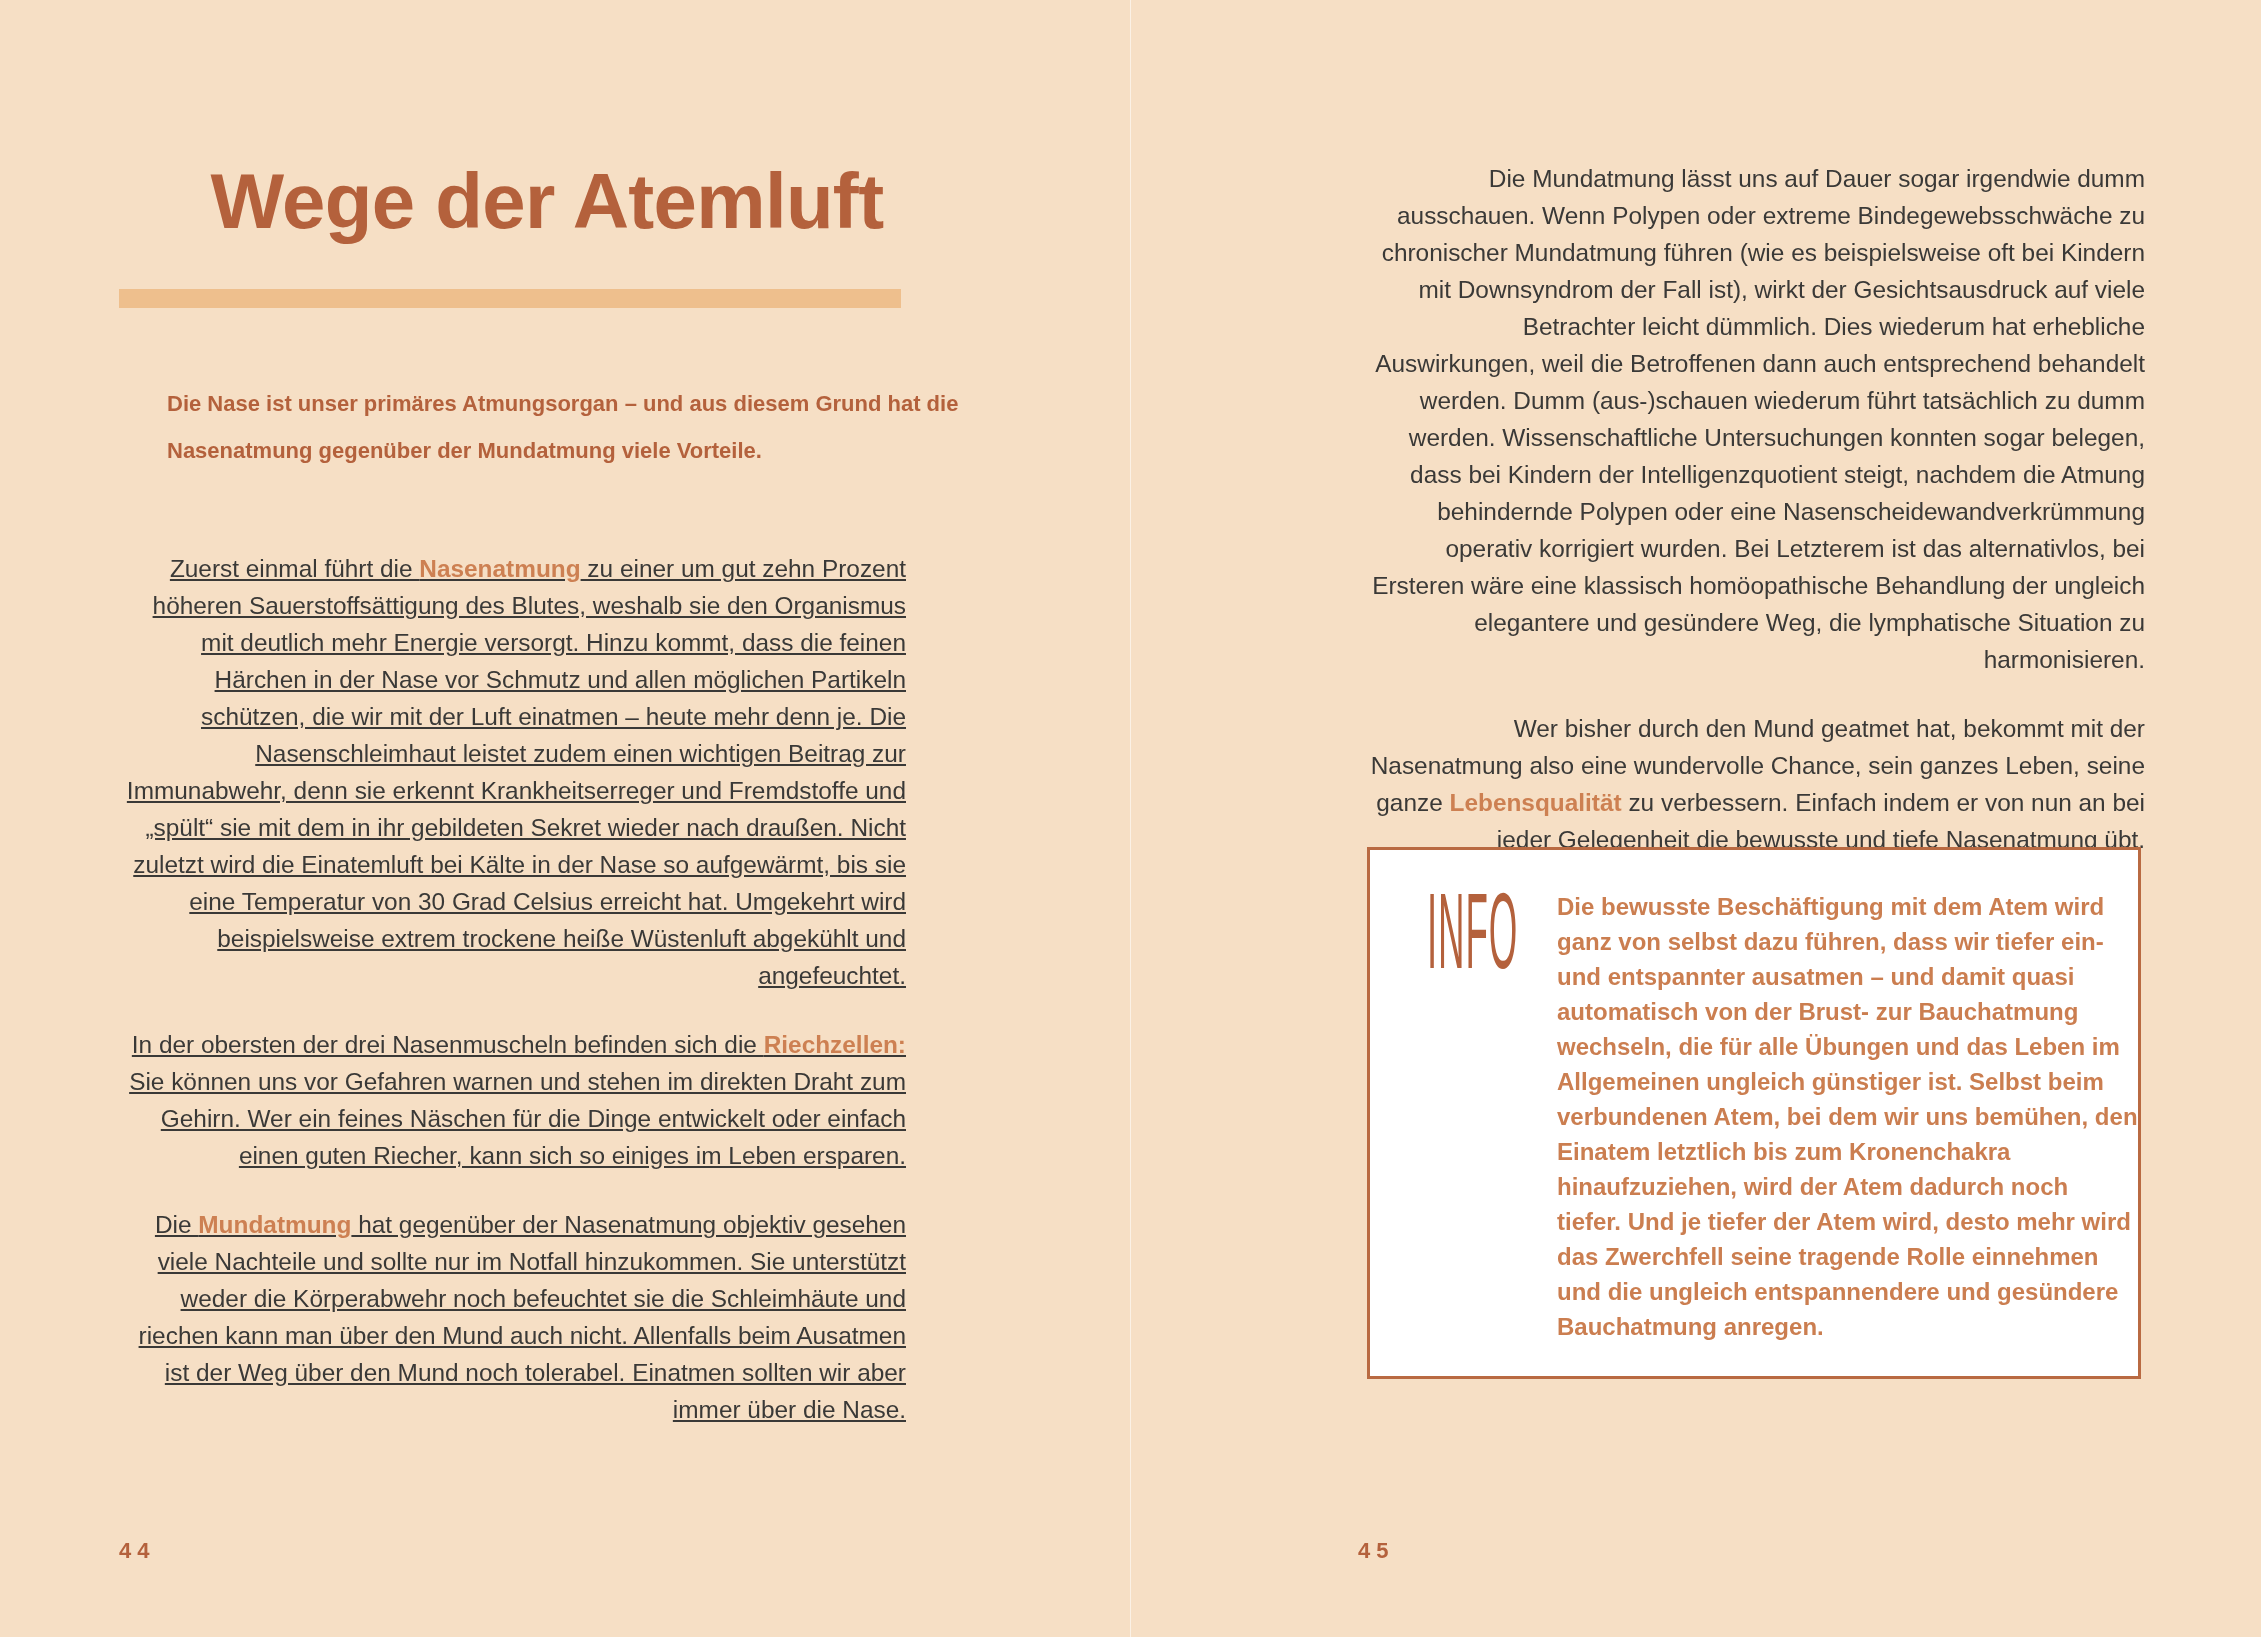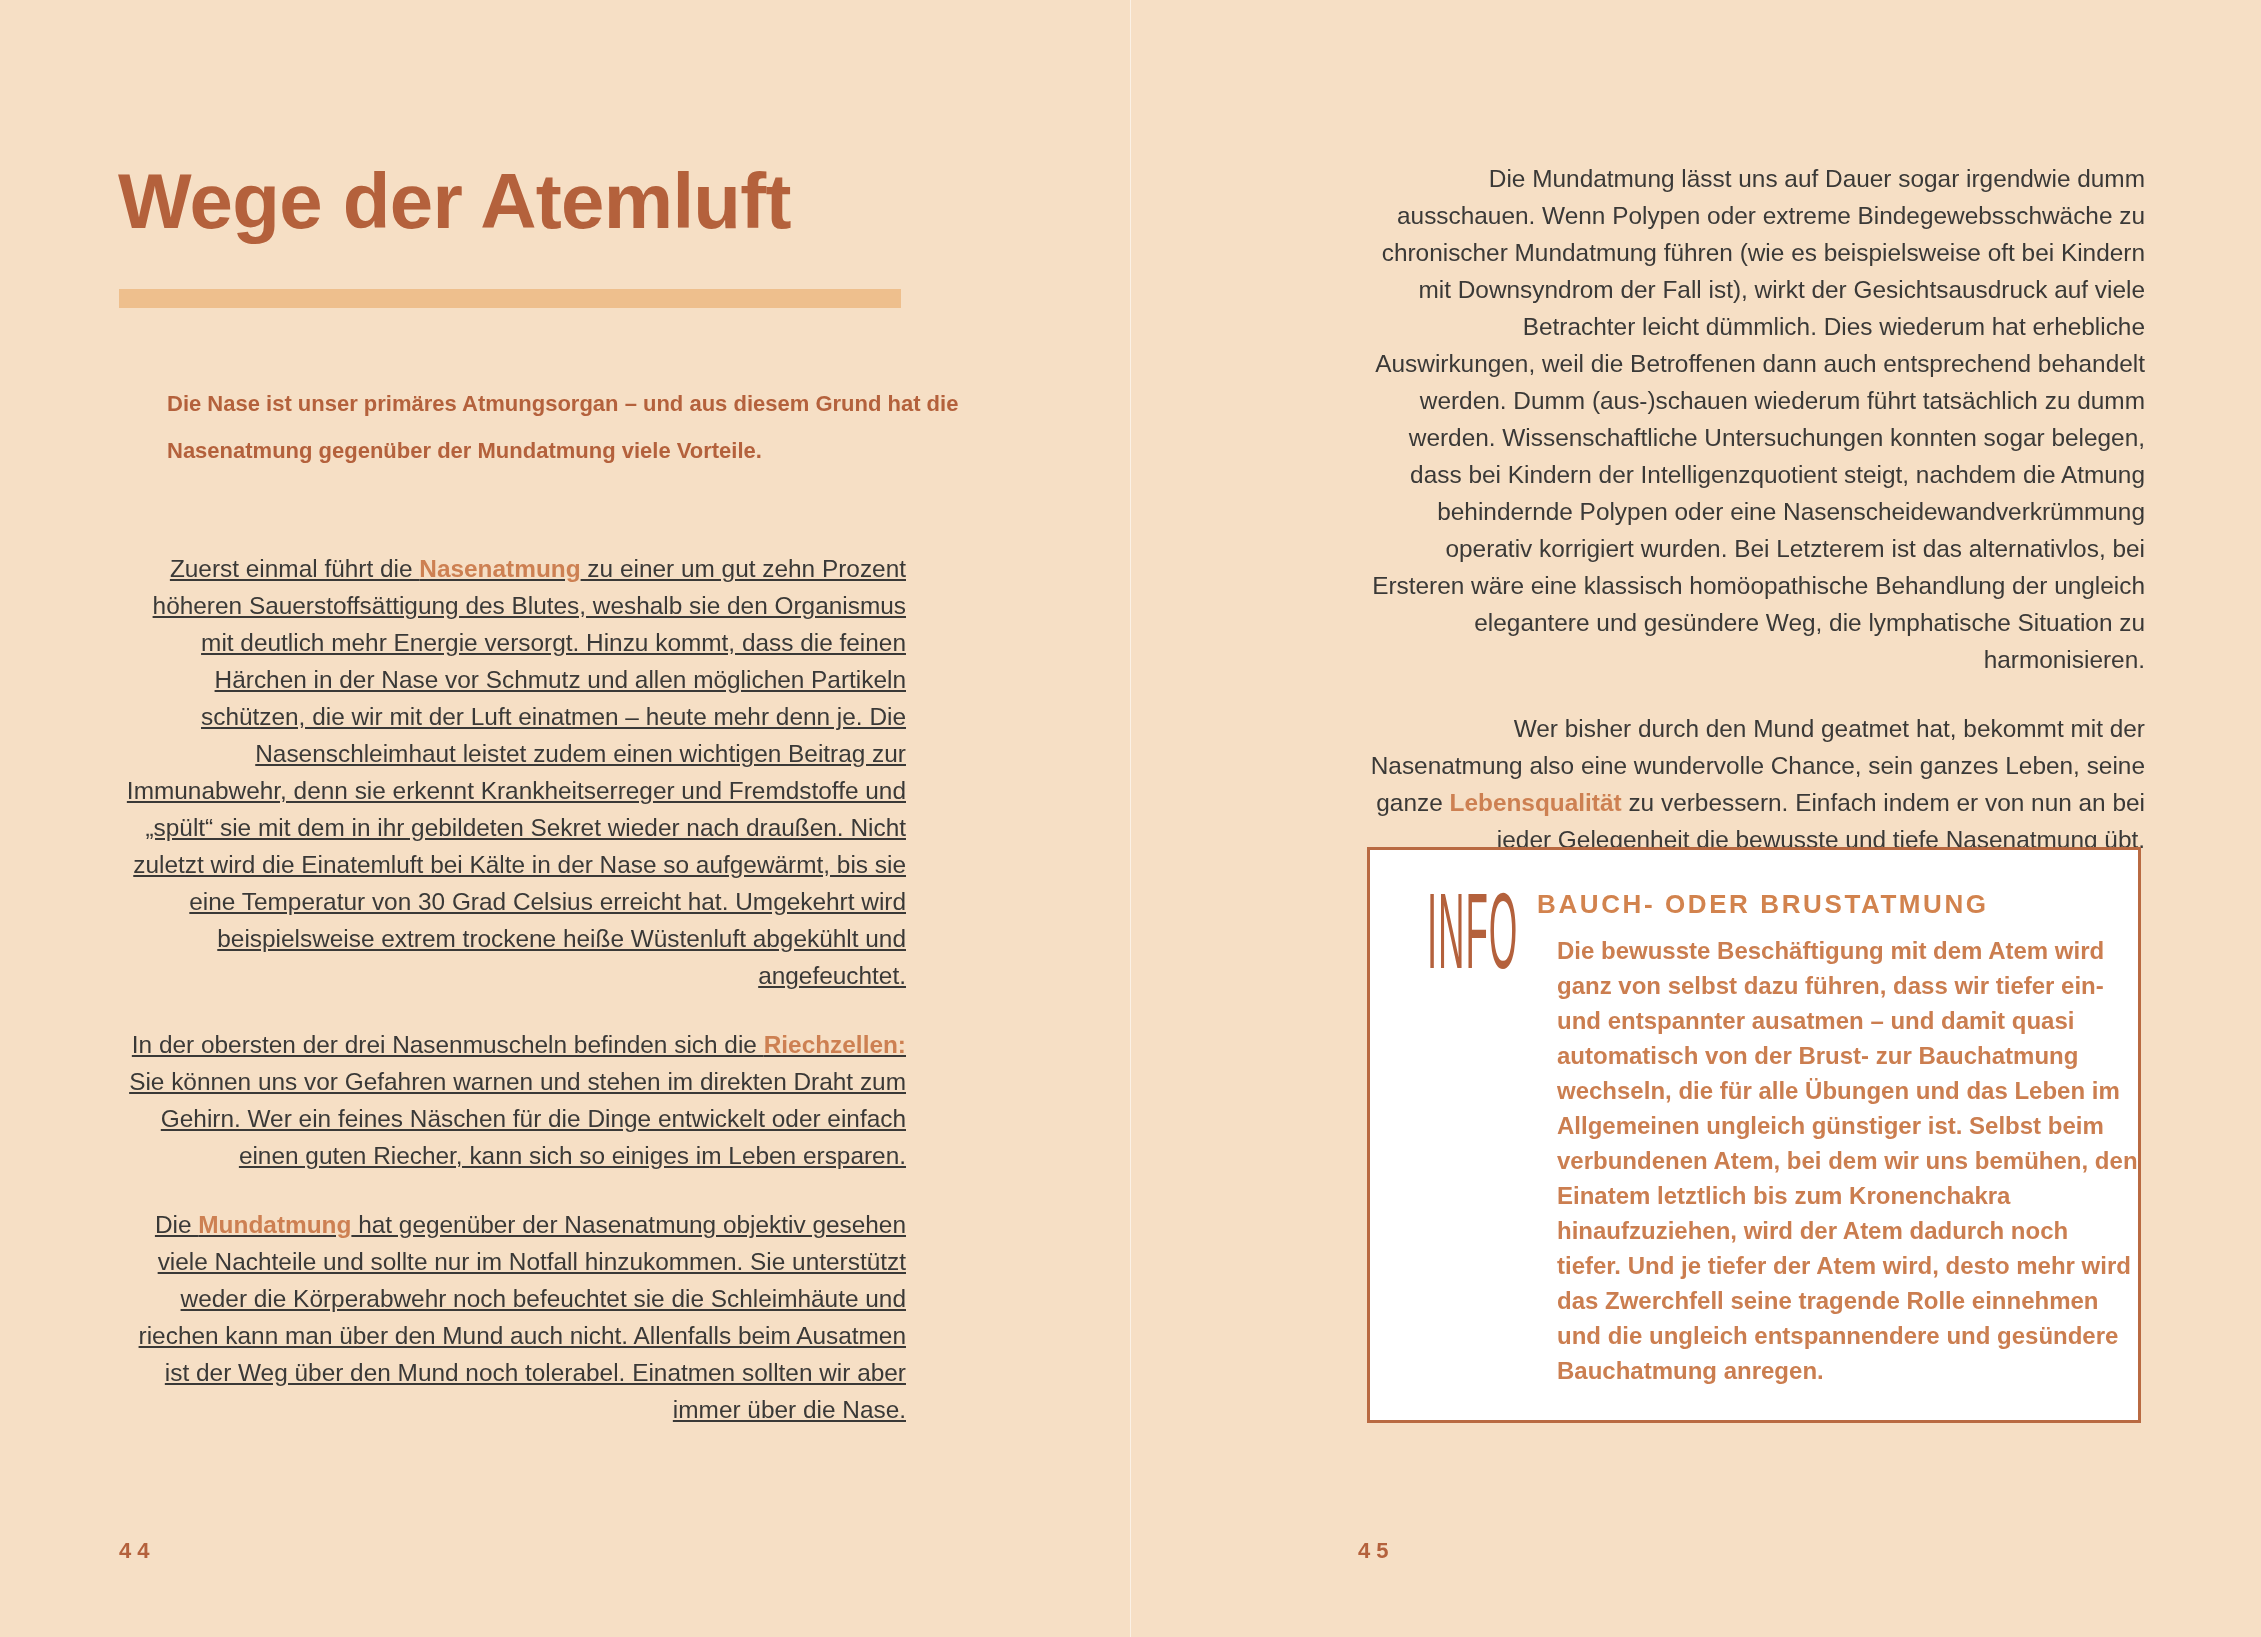--- a/index.html
+++ b/index.html
@@ -26,21 +26,21 @@
 
   .gutter {
     left: 1130px; top: 0; width: 1.3px; height: 1637px;
     background: rgba(255,255,255,0.55);
   }
 
   
   .chapter-title {
     left: 118px; top: 161px; width: 858px;
     font-size: 78px; font-weight: 700; letter-spacing: -0.7px;
-    color: var(--rust); line-height: 1.05;
+    color: var(--rust); line-height: 1.05; text-align: center;
   }
   .title-bar {
     left: 119px; top: 289px; width: 782px; height: 18.5px;
     background: var(--title-bar);
   }
   .intro {
     left: 119px; top: 380px; width: 799px;
     font-size: 22px; font-weight: 700; line-height: 47px;
     color: var(--rust);
     margin-left: 48px;
@@ -122,19 +122,18 @@
 <div class="abs body-col col-right">
   <p><span>Die Mundatmung lässt uns auf Dauer sogar irgendwie dumm ausschauen. Wenn Polypen oder extreme Bindegewebsschwäche zu chronischer Mundatmung führen (wie es beispielsweise oft bei Kindern mit Downsyndrom der Fall ist), wirkt der Gesichtsausdruck auf viele Betrachter leicht dümmlich. Dies wiederum hat erhebliche Auswirkungen, weil die Betroffenen dann auch entsprechend behandelt werden. Dumm (aus-)schauen wiederum führt tatsächlich zu dumm werden. Wissenschaftliche Untersuchungen konnten sogar belegen, dass bei Kindern der Intelligenzquotient steigt, nachdem die Atmung behindernde Polypen oder eine Nasenscheidewandverkrümmung operativ korrigiert wurden. Bei Letzterem ist das alternativlos, bei Ersteren wäre eine klassisch homöopathische Behandlung der ungleich elegantere und gesündere Weg, die lymphatische Situation zu harmonisieren.</span></p>
   <p><span>Wer bisher durch den Mund geatmet hat, bekommt mit der Nasenatmung also eine wundervolle Chance, sein ganzes Leben, seine ganze </span><span class="hl">Lebensqualität</span><span> zu verbessern. Einfach indem er von nun an bei jeder Gelegenheit die bewusste und tiefe Nasenatmung übt.</span></p>
 </div>
 
 <div class="abs info-box">
   <div class="info-label-wrap">
     <div class="info-label">INFO</div>
   </div>
   <div class="info-content">
-    <div class="info-title">BAUCH- ODER BRUSTATMUNG</div>
     <div class="info-body">Die bewusste Beschäftigung mit dem Atem wird ganz von selbst dazu führen, dass wir tiefer ein- und entspannter ausatmen – und damit quasi automatisch von der Brust- zur Bauchatmung wechseln, die für alle Übungen und das Leben im Allgemeinen ungleich günstiger ist. Selbst beim verbundenen Atem, bei dem wir uns bemühen, den Einatem letztlich bis zum Kronenchakra hinaufzuziehen, wird der Atem dadurch noch tiefer. Und je tiefer der Atem wird, desto mehr wird das Zwerchfell seine tragende Rolle einnehmen und die ungleich entspannendere und gesündere Bauchatmung anregen.</div>
   </div>
 </div>
 
 <div class="abs page-num page-num-right">45</div>
 
 
 </body></html>

